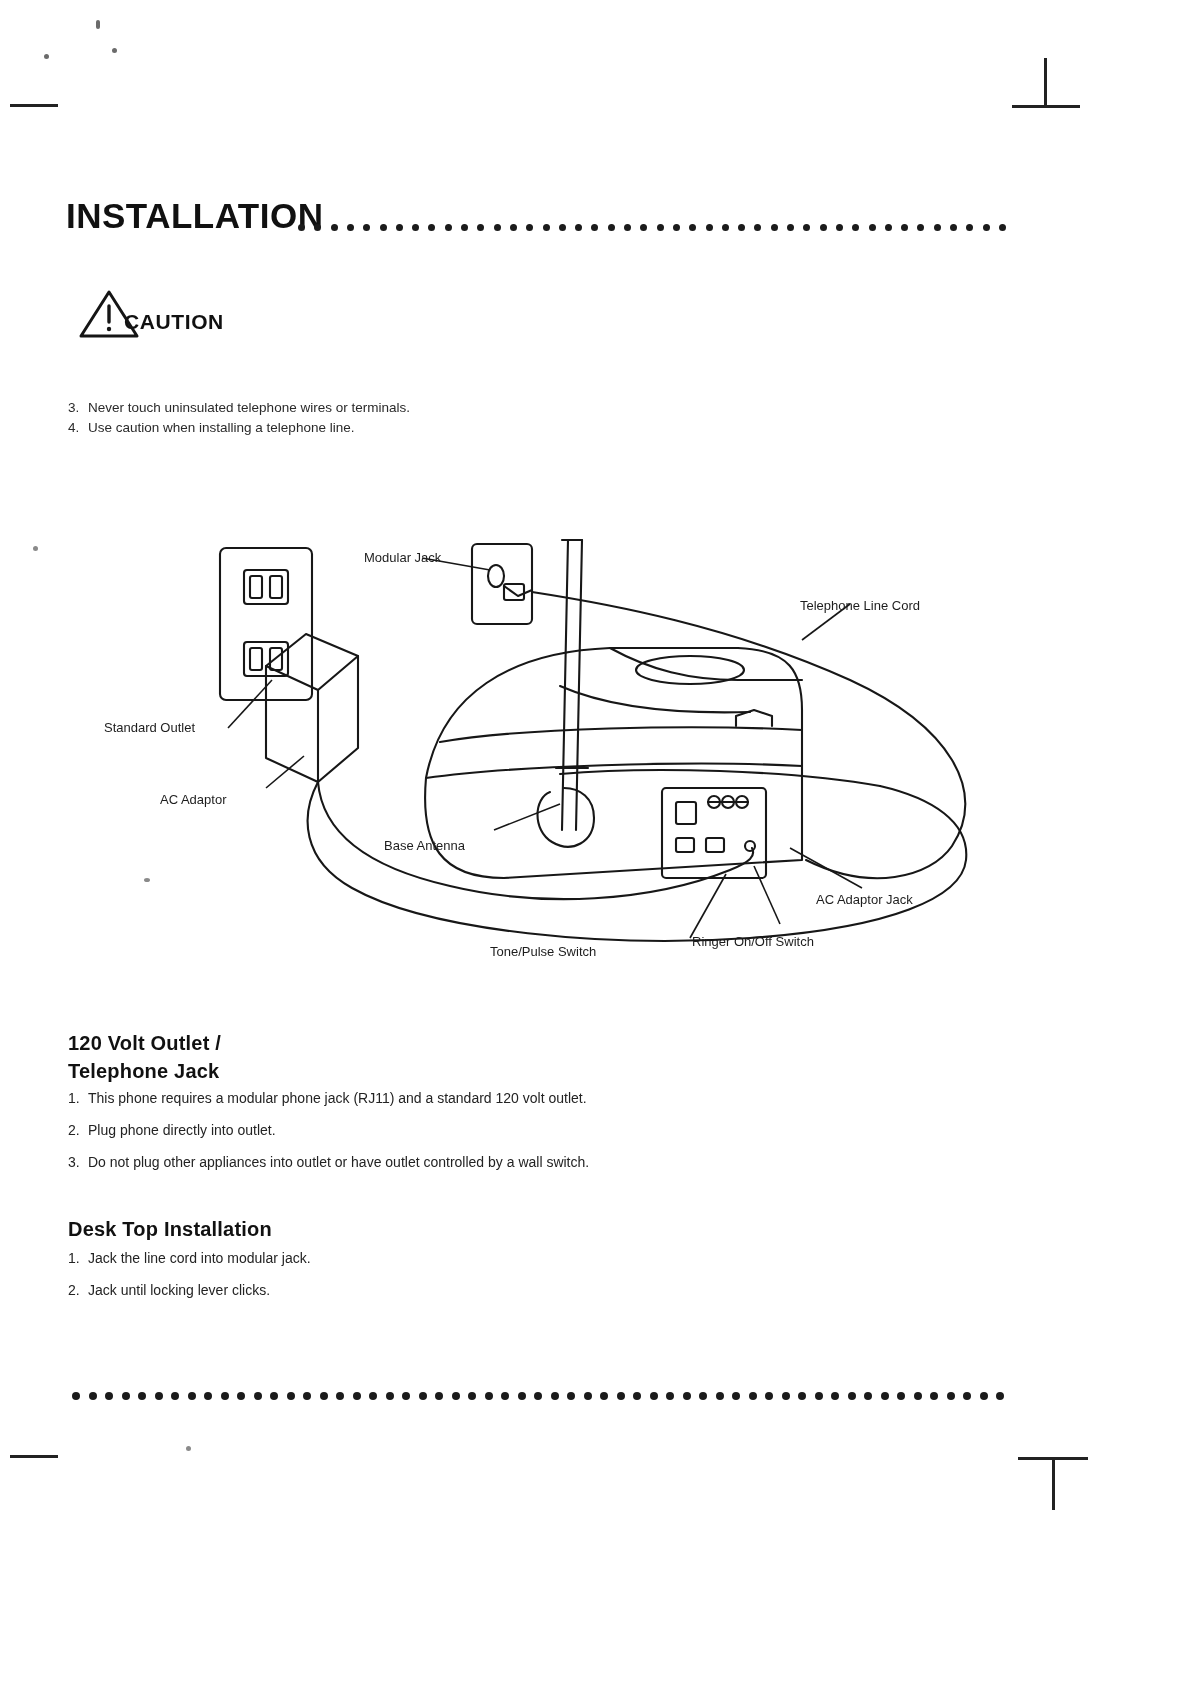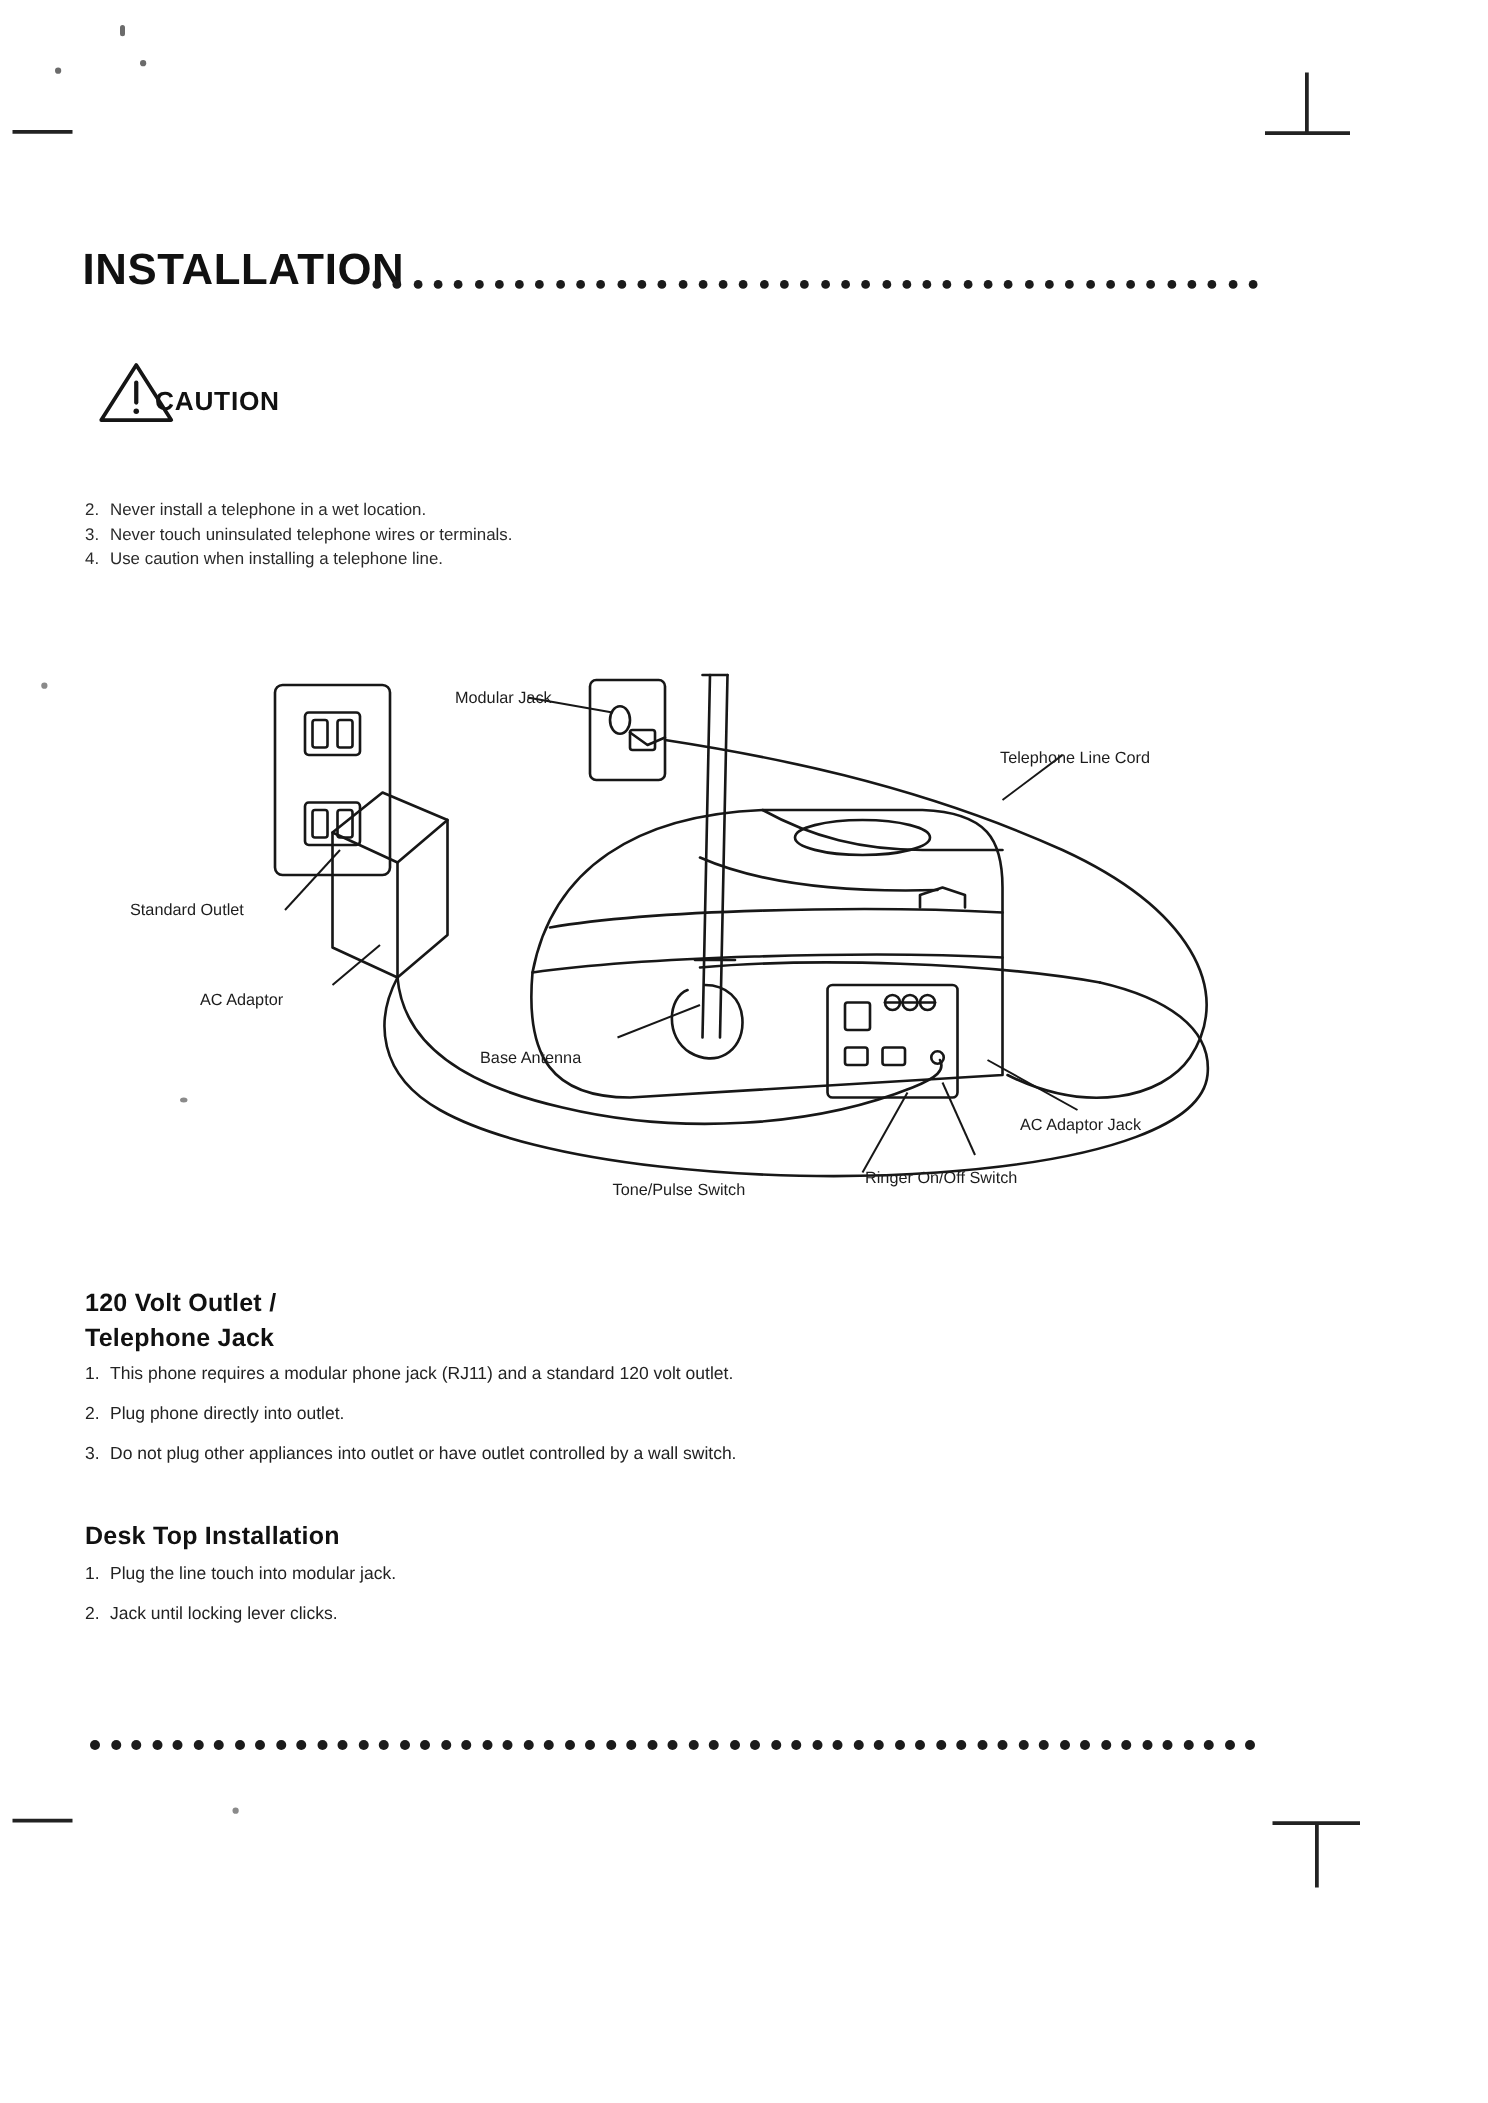--- a/index.html
+++ b/index.html
@@ -219,23 +219,20 @@
       <path d="M31 4 L59 48 L3 48 Z" fill="none" stroke="#151515" stroke-width="3" stroke-linejoin="round"></path>
       <path d="M31 18 L31 34" stroke="#151515" stroke-width="3.4" stroke-linecap="round"></path>
       <circle cx="31" cy="41" r="2.2" fill="#151515"></circle>
     </svg>
   </span>
   <span class="caution-label">CAUTION</span>
 </div>
 
 <div class="caution-list">
   <div class="ci">
-    <span class="num">2.</span><span>Never install a telephone in a wet location.</span>
-  </div>
-  <div class="ci">
     <span class="num">3.</span><span>Never touch uninsulated telephone wires or terminals.</span>
   </div>
   <div class="ci">
     <span class="num">4.</span><span>Use caution when installing a telephone line.</span>
   </div>
 </div>
 
 <div class="figure">
   <svg width="1010" height="460" viewBox="0 0 1010 460" aria-hidden="true">
     <g fill="none" stroke="#171717" stroke-width="2.1" stroke-linejoin="round" stroke-linecap="round">
@@ -325,21 +322,21 @@
   </div>
   <div class="li">
     <span class="num">3.</span><span>Do not plug other appliances into outlet or have outlet controlled by a wall switch.</span>
   </div>
 </div>
 
 <div class="section-head" style="left:68px; top:1218px;">Desk Top Installation</div>
 
 <div class="numlist" style="left:68px; top:1250px;">
   <div class="li">
-    <span class="num">1.</span><span>Plug the line touch into modular jack.</span>
+    <span class="num">1.</span><span>Jack the line cord into modular jack.</span>
   </div>
   <div class="li">
     <span class="num">2.</span><span>Jack until locking lever clicks.</span>
   </div>
 </div>
 
 <div class="bottom-dots" id="bottom-dots">
     <span style="left: 0px;"></span>
     <span style="left: 16.5px;"></span>
     <span style="left: 33px;"></span>

